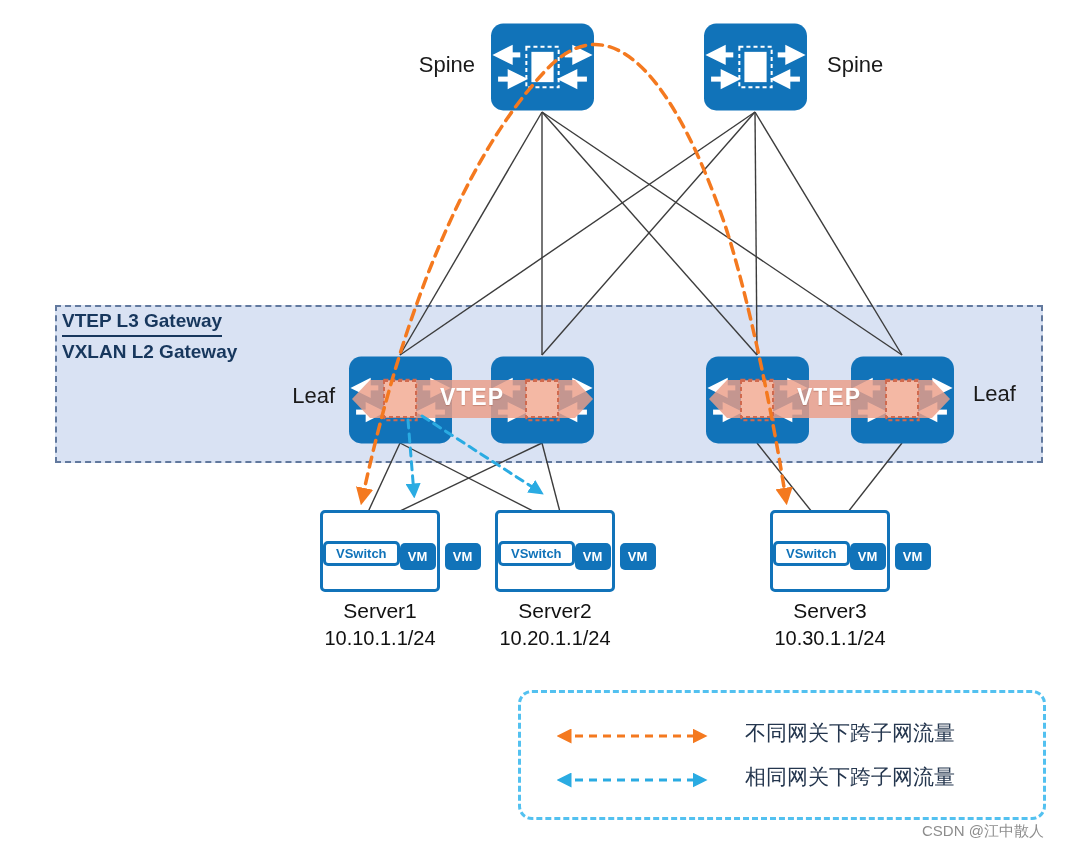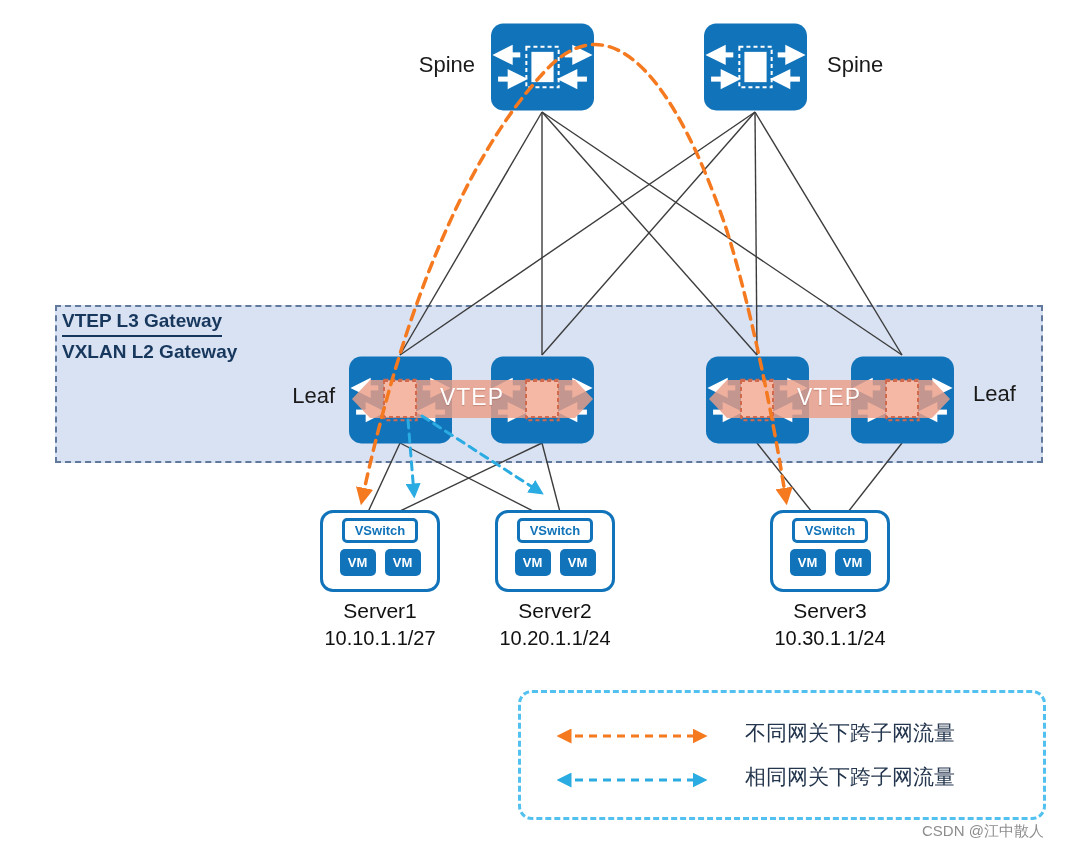--- a/index.html
+++ b/index.html
@@ -14,27 +14,27 @@
   .diagram-svg { position:absolute; left:0; top:0; z-index:2; }
   .lbl { position:absolute; color:#1a1a1a; z-index:4; }
   .node-lbl { font-size:22px; }
   .vxlan-block { position:absolute; left:62px; top:310px; z-index:4; }
   .vxlan-l3 {
     display:inline-block; font-size:19px; font-weight:bold; color:#17375d;
     padding-bottom:3px; border-bottom:2px solid #17375d;
   }
   .vxlan-l2 { font-size:19px; font-weight:bold; color:#17375d; margin-top:4px; }
   .vtep-lbl {
-    position:absolute; width:120px; text-align:center; font-size:23px; font-weight:normal;
+    position:absolute; width:120px; text-align:center; font-size:23px; font-weight:bold;
     color:#ffffff; letter-spacing:1px; z-index:4; text-shadow:0 1px 1px rgba(150,80,60,.4);
   }
   .server {
     position:absolute; width:120px; height:82px; background:#ffffff;
-    border:3px solid #1173b9; border-radius:13px; box-sizing:border-box;
-    display:flex; flex-direction:column; align-items:center; padding-top:5px; z-index:3;
+    border:3px solid #1173b9; border-radius:5px; box-sizing:border-box;
+    display:flex; flex-direction:row; align-items:center; padding-top:5px; z-index:3;
   }
   .vswitch {
     border:3px solid #1173b9; border-radius:5px; color:#1173b9; font-weight:bold;
     font-size:13px; line-height:1; padding:3px 10px; background:#ffffff;
   }
   .vm-row { display:flex; gap:9px; margin-top:6px; }
   .vm {
     width:36px; height:27px; background:#1173b9; color:#ffffff; font-weight:bold;
     font-size:13px; display:flex; align-items:center; justify-content:center;
     border-radius:5px;
@@ -167,21 +167,21 @@
   </div>
   <div class="server" style="left:770px; top:510px;">
     <div class="vswitch">VSwitch</div>
     <div class="vm-row">
       <div class="vm">VM</div>
       <div class="vm">VM</div>
     </div>
   </div>
 
   <div class="server-name" style="left:300px; top:599px;text-align:center;">Server1</div>
-  <div class="server-ip" style="left:295px; top:627px;">10.10.1.1/27</div>
+  <div class="server-ip" style="left:295px; top:627px;">10.10.1.1/24</div>
   <div class="server-name" style="left:475px; top:599px;">Server2</div>
   <div class="server-ip" style="left:470px; top:627px;">10.20.1.1/24</div>
   <div class="server-name" style="left:750px; top:599px;">Server3</div>
   <div class="server-ip" style="left:745px; top:627px;">10.30.1.1/24</div>
 
   <div class="legend">
     <div class="legend-row">
       <svg width="170" height="22" viewBox="0 0 170 22">
         <line x1="14" y1="11" x2="156" y2="11" stroke-width="3" stroke-dasharray="8 6" marker-start="url(#m-orange)" marker-end="url(#m-orange)" stroke="#f4791f"></line>
       </svg>

